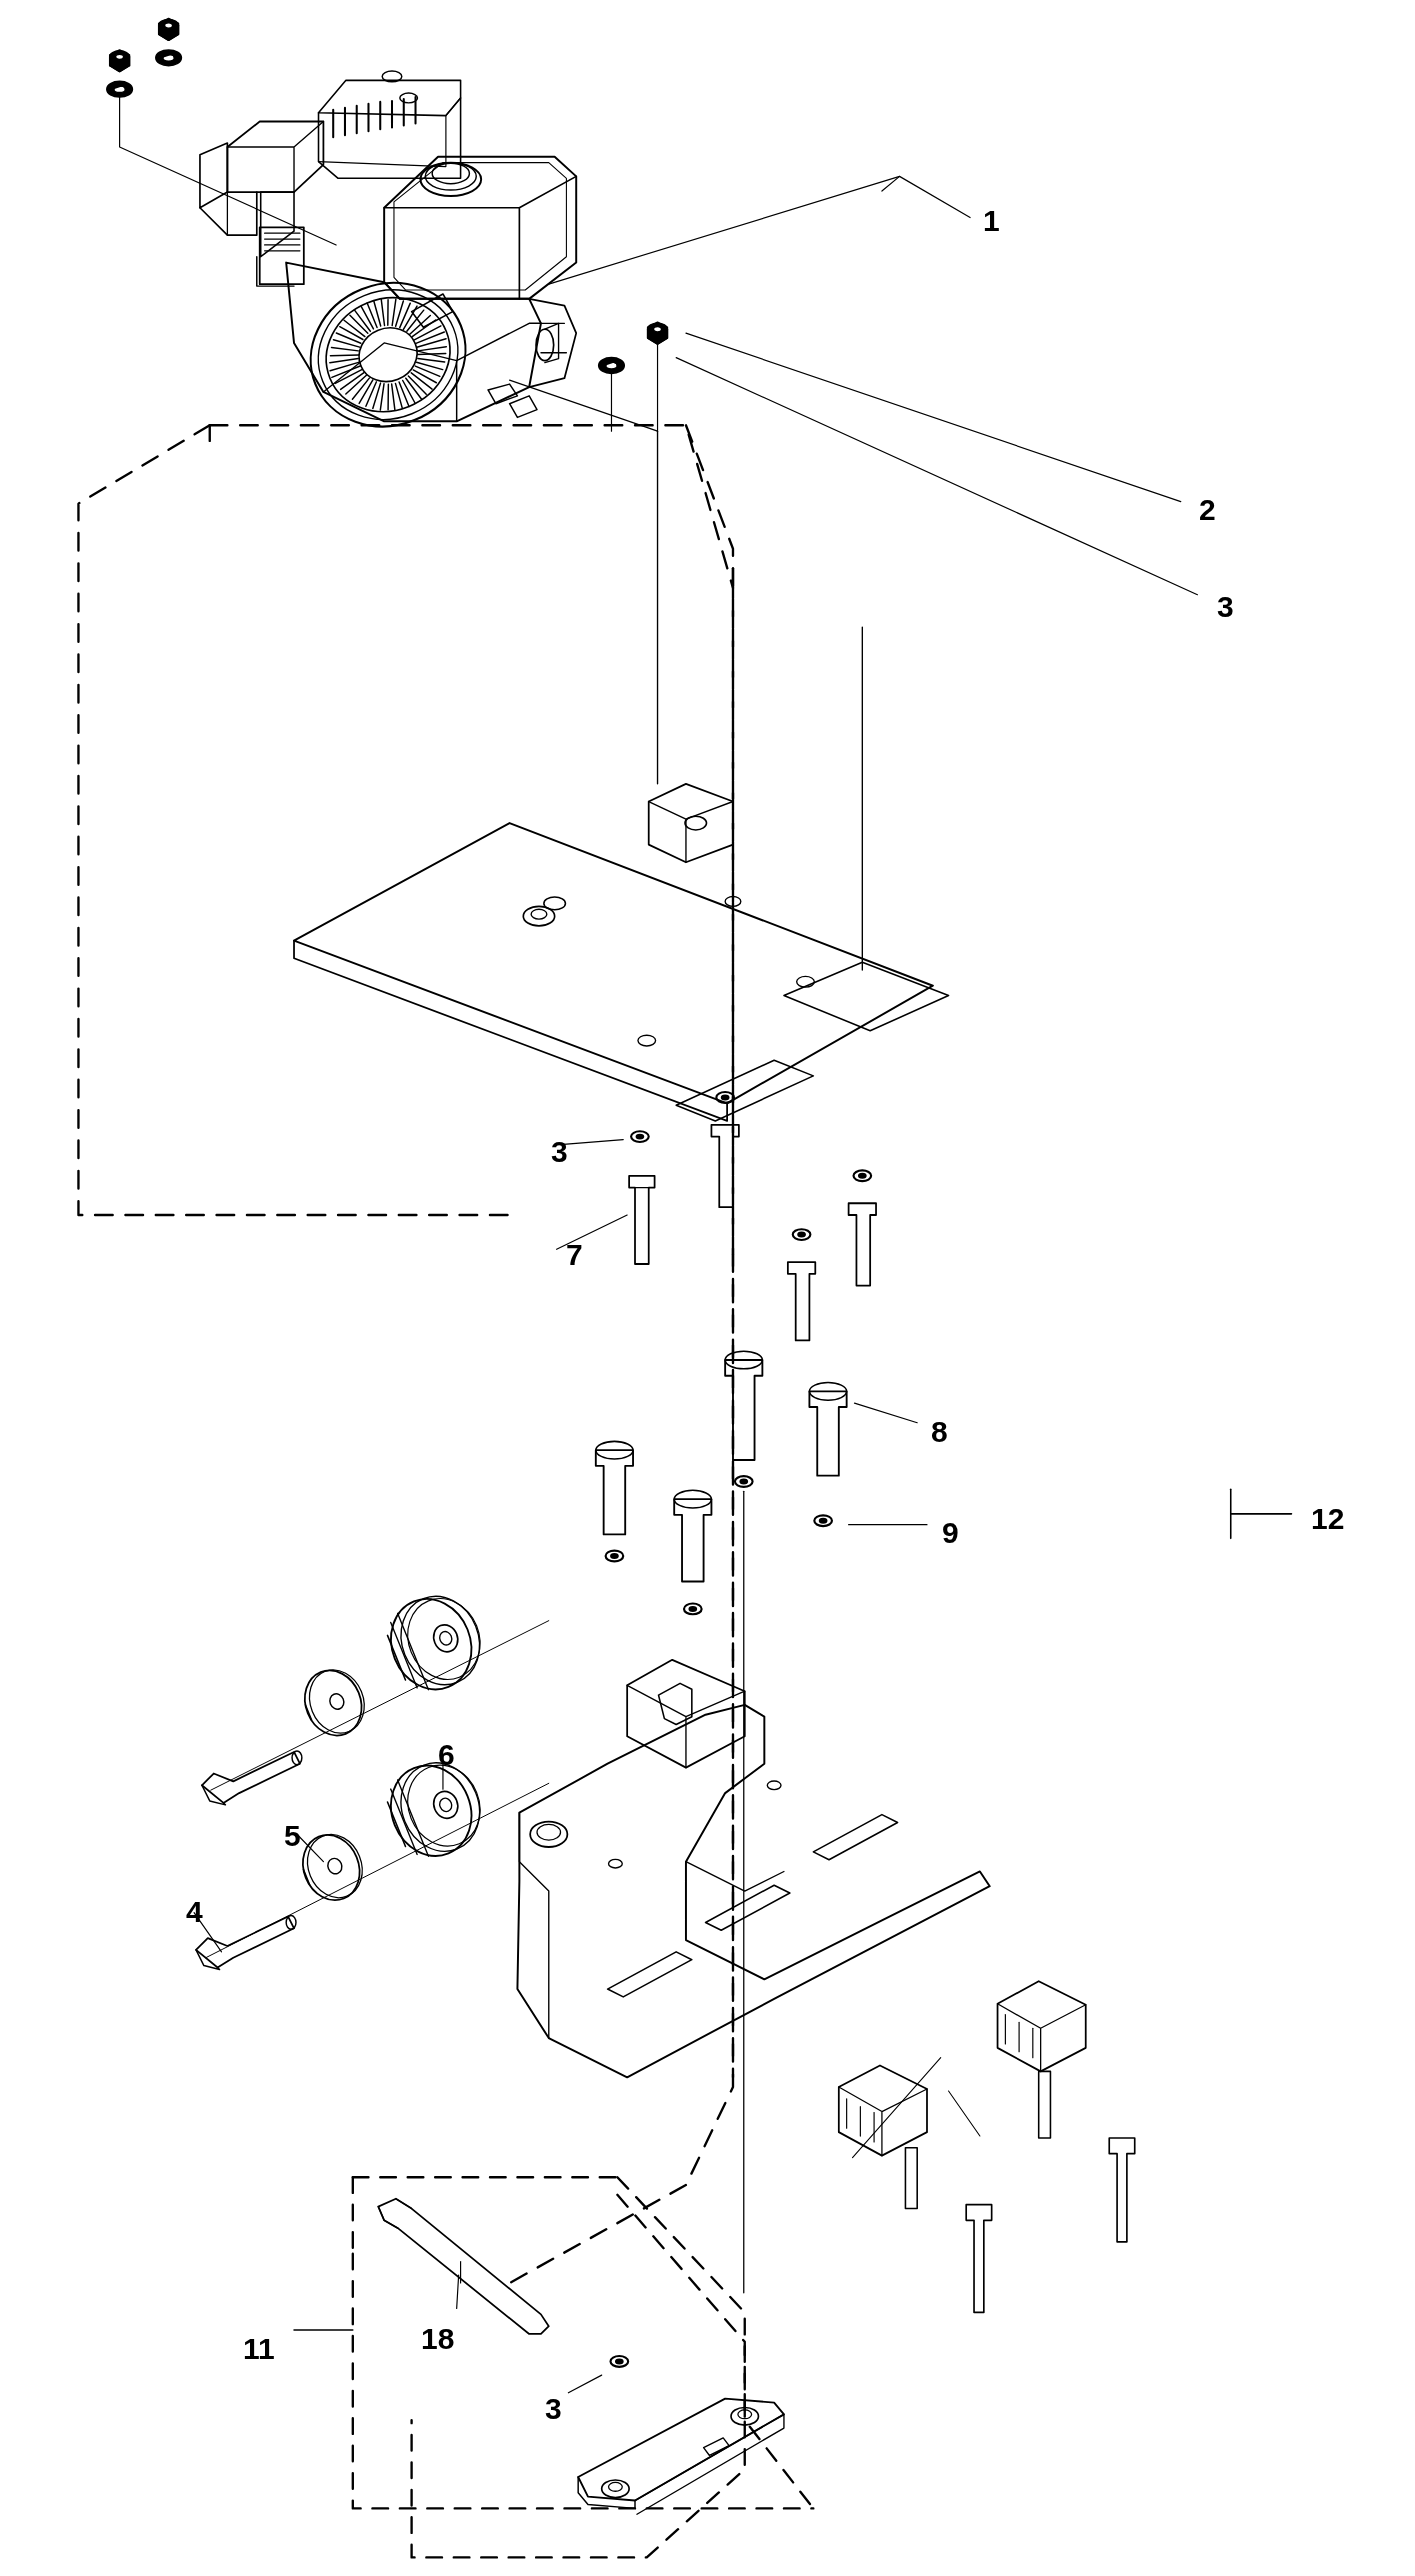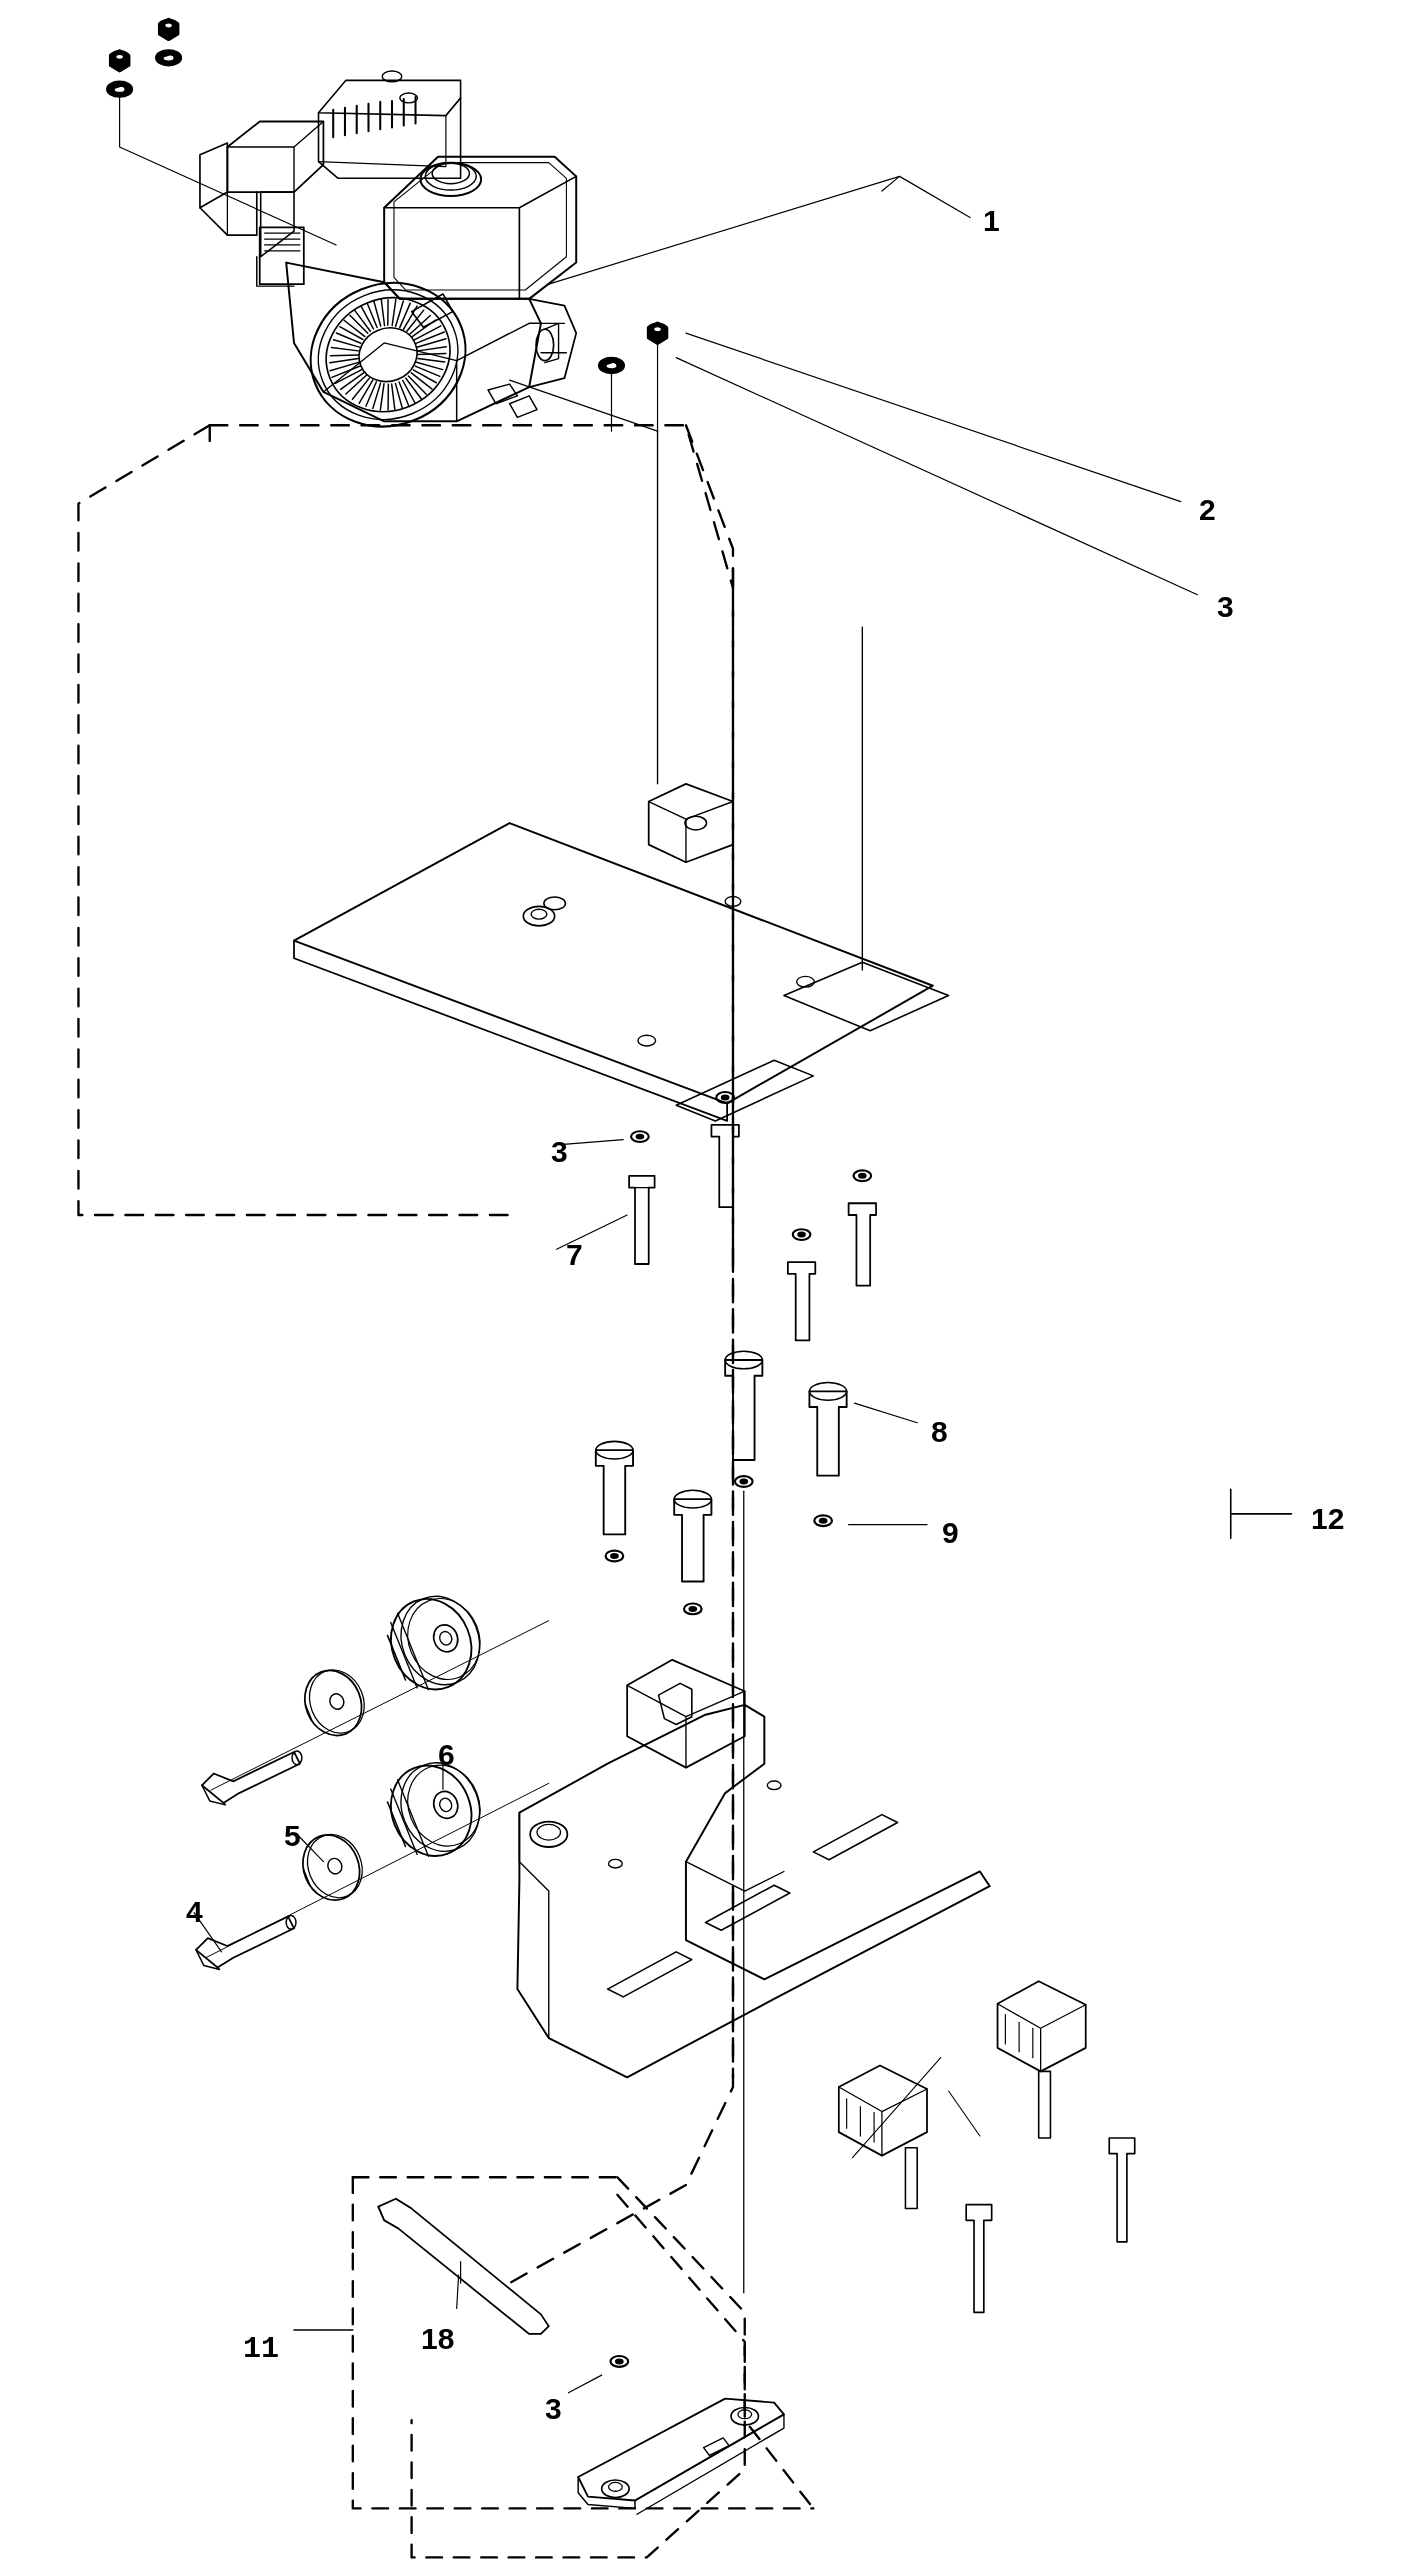--- a/index.html
+++ b/index.html
@@ -350,17 +350,17 @@
 <div class="cal" style="left:1217px;top:592px;">3</div>
 <div class="cal" style="left:551px;top:1137px;">3</div>
 <div class="cal" style="left:545px;top:2394px;">3</div>
 <div class="cal" style="left:186px;top:1897px;">4</div>
 <div class="cal" style="left:284px;top:1821px;">5</div>
 <div class="cal" style="left:438px;top:1740px;">6</div>
 <div class="cal" style="left:566px;top:1240px;">7</div>
 <div class="cal" style="left:931px;top:1417px;">8</div>
 <div class="cal" style="left:942px;top:1518px;">9</div>
 <div class="cal" style="left:421px;top:2324px;">18</div>
-<div class="cal" style="left:243px;top:2334px;font-family:Liberation Mono, monospace;">11</div>
+<div class="cal" style="left:243px;top:2334px;">11</div>
 <div class="cal" style="left:1311px;top:1504px;text-align:right;">12</div>
 
 </div>
 
 
 </body></html>

